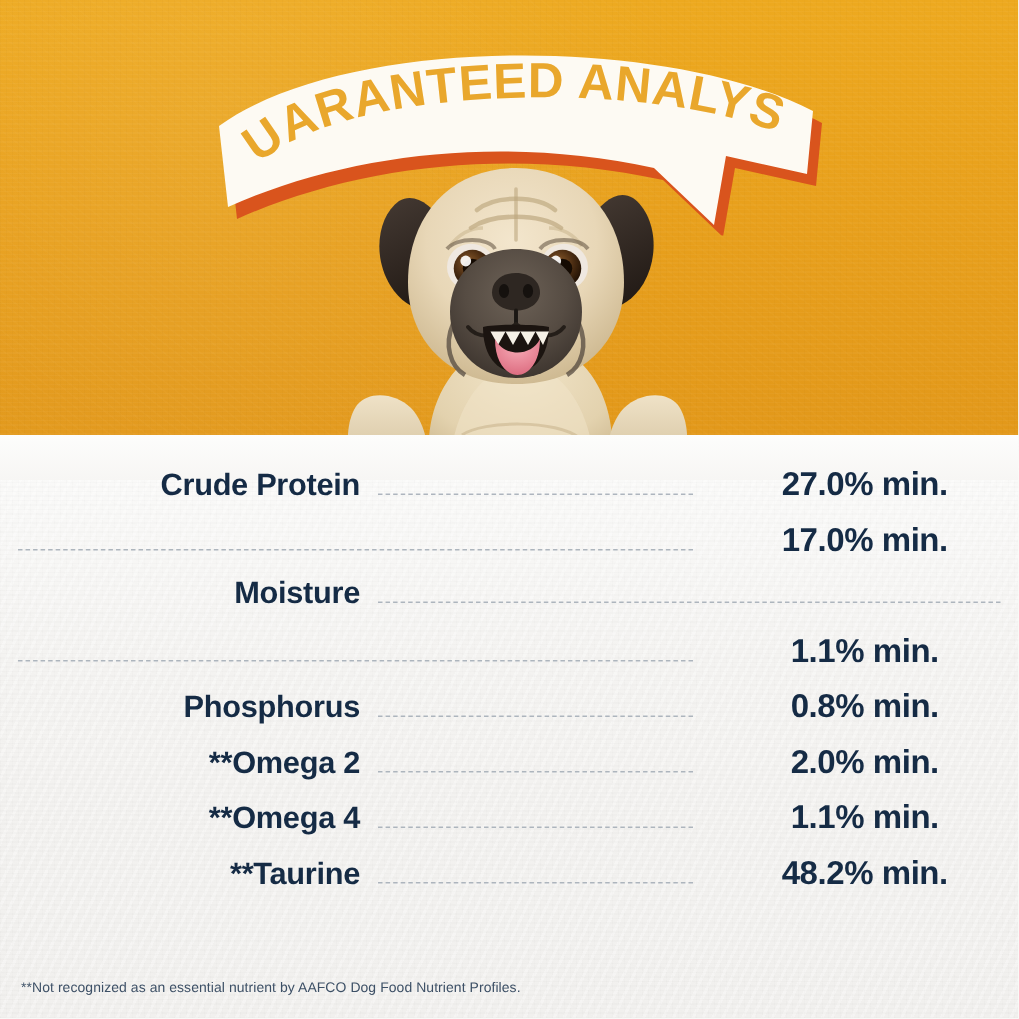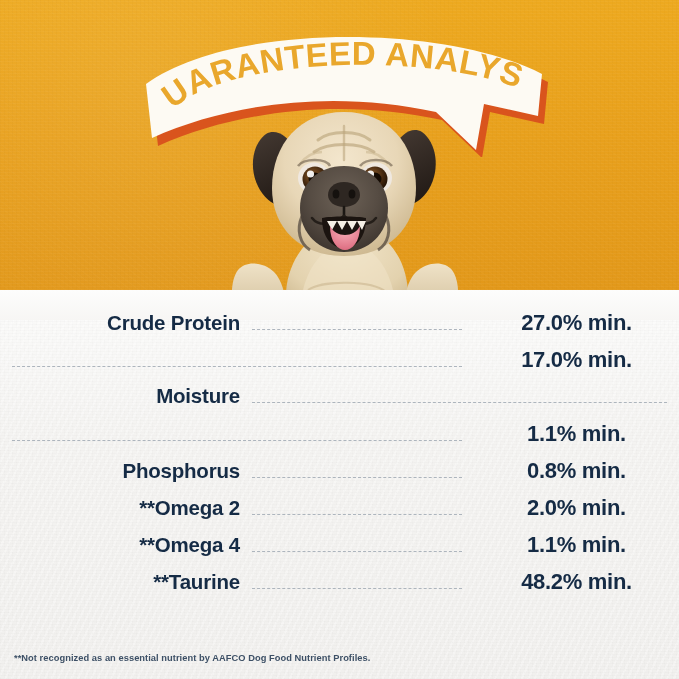--- a/index.html
+++ b/index.html
@@ -129,21 +129,21 @@
     white-space: nowrap;
   }
 
   
   .footnote {
     position: absolute;
     left: 14px;
     top: 653px;
     font-family: "Liberation Sans", sans-serif;
     font-size: 9.3px;
-    font-weight: 700;
+    font-weight: 400;
     letter-spacing: 0.05px;
     color: #3d5066;
     white-space: nowrap;
     text-align: center;
   }
 </style>
 </head>
 <body>
 
 <div id="page">

